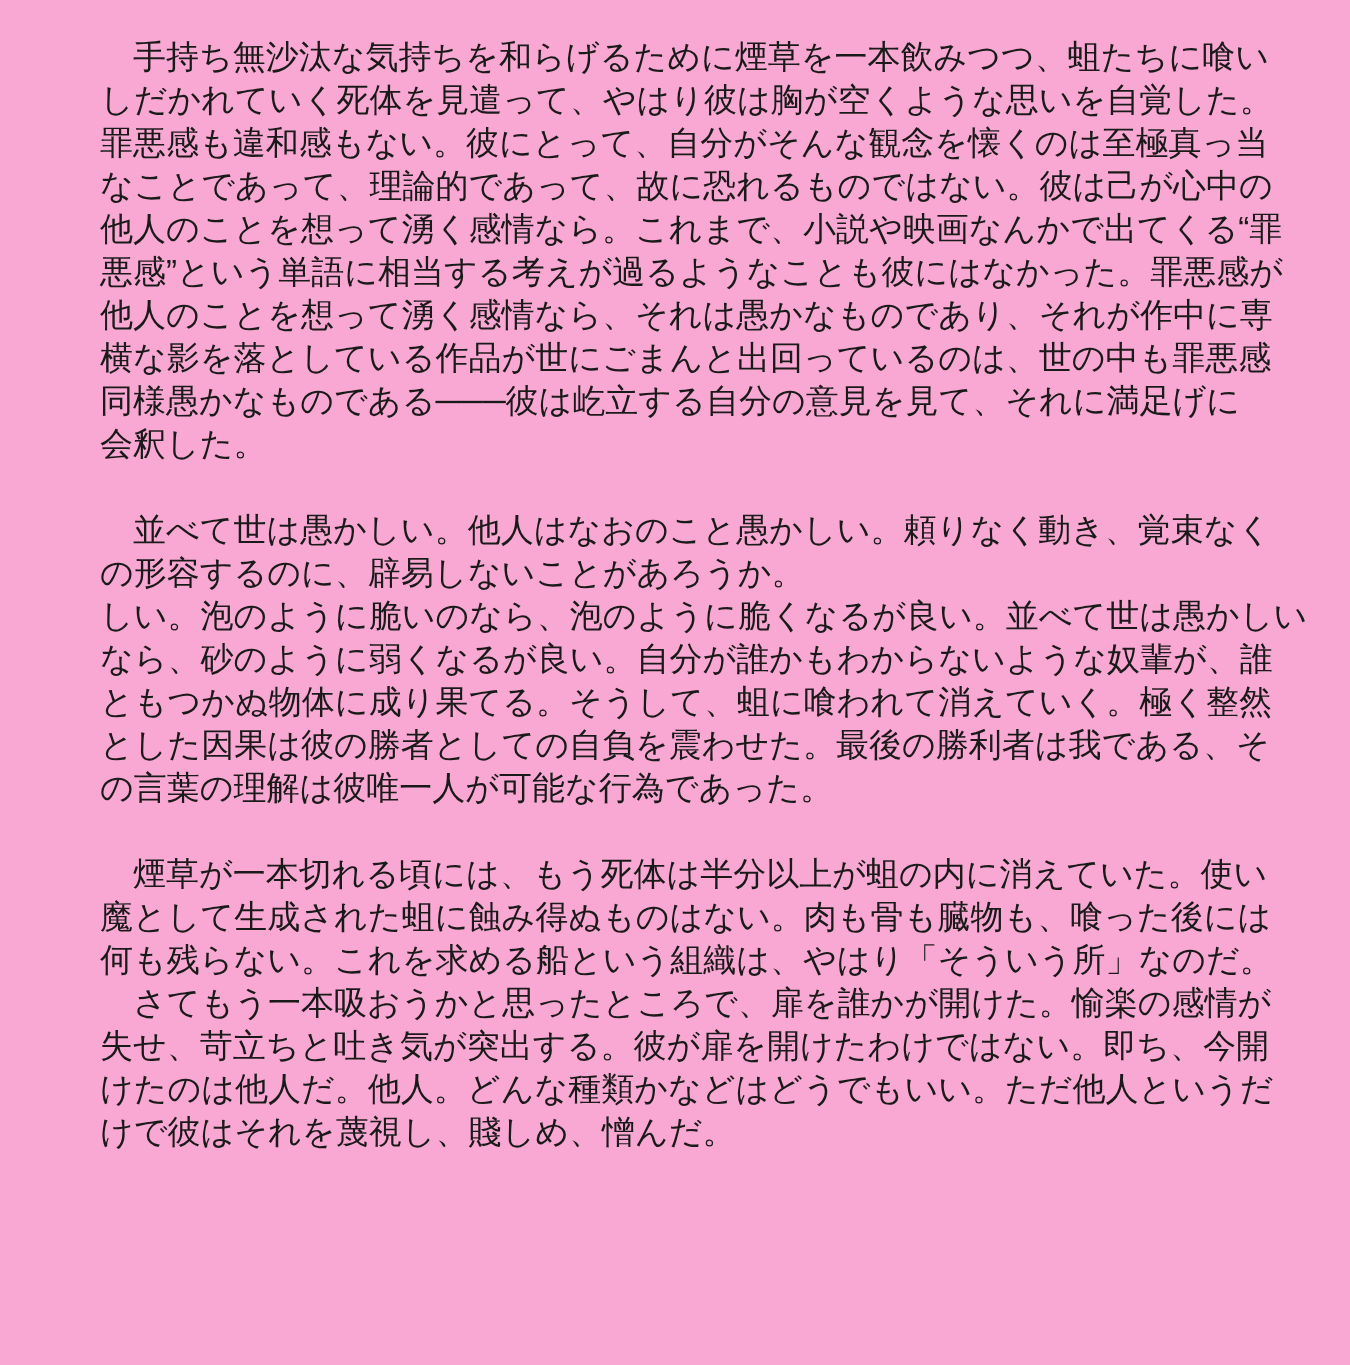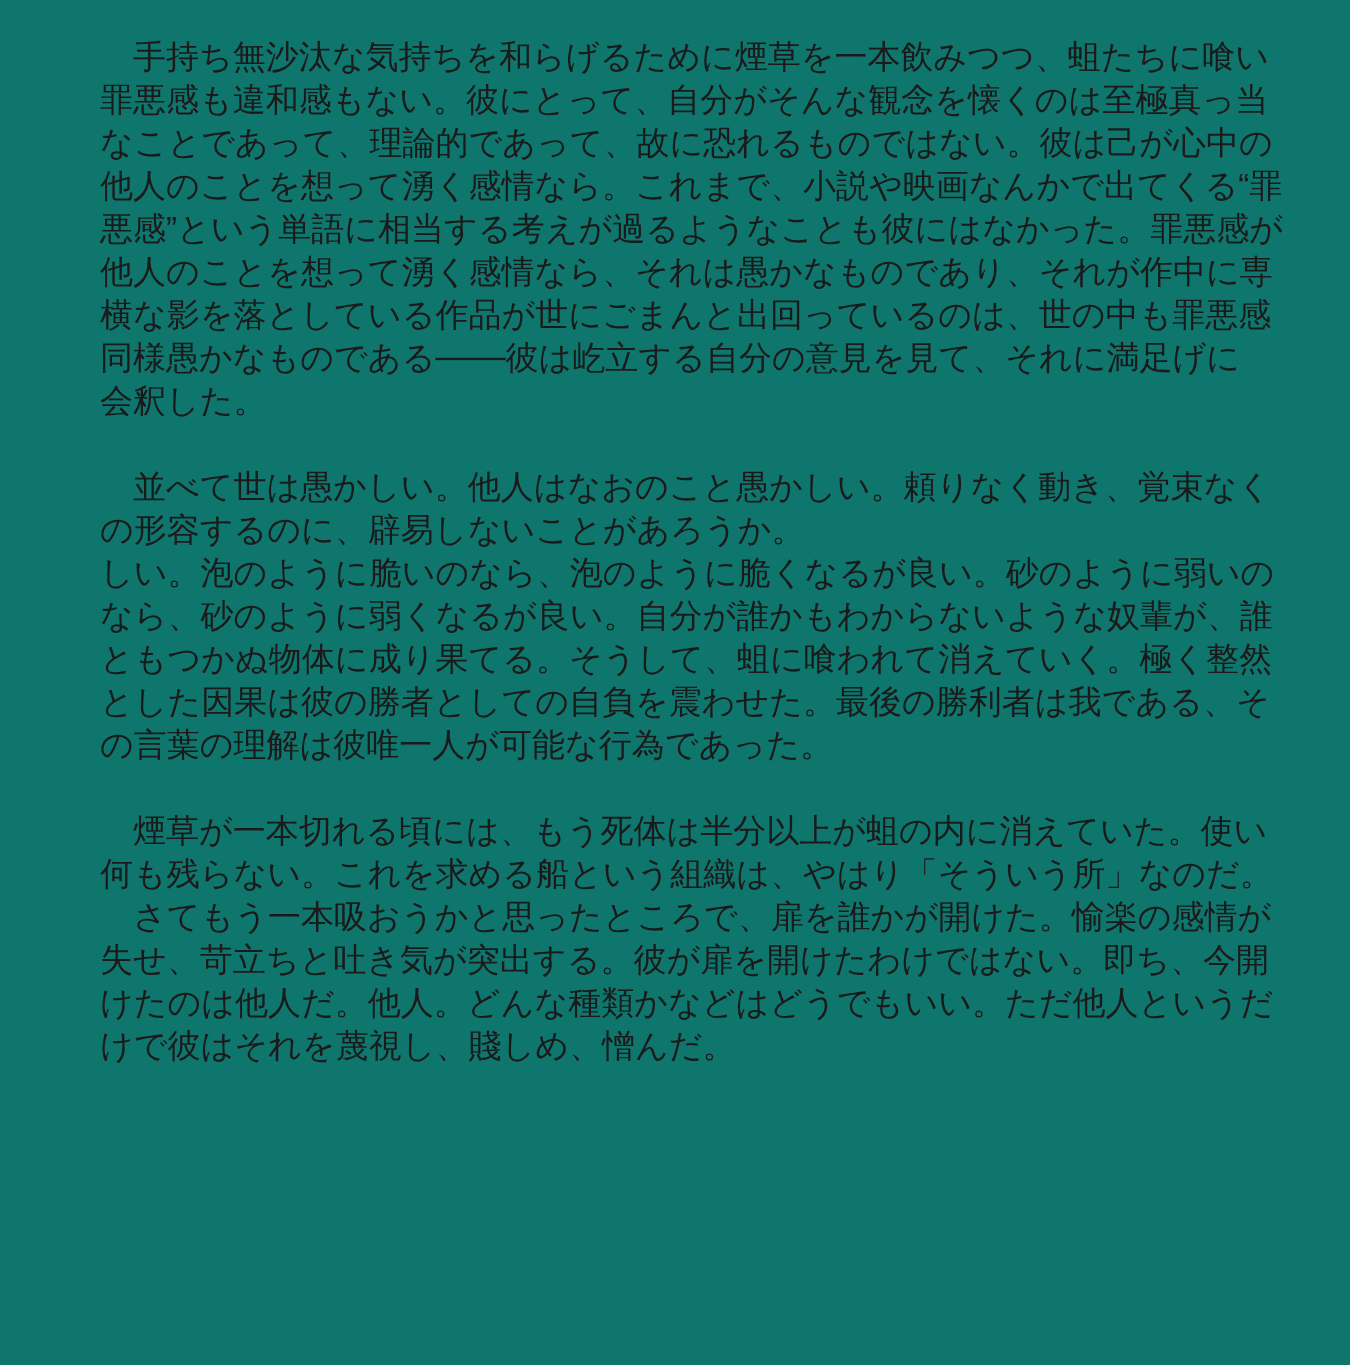--- a/index.html
+++ b/index.html
@@ -11,21 +11,21 @@
     width: 1350px;
     height: 1365px;
     overflow: hidden;
     font-family: "Liberation Sans", sans-serif;
   }
   .page {
     box-sizing: border-box;
     width: 1350px;
     height: 1365px;
     padding: 35px 90px 0 100px;
-    background: #0f766e;
+    background: #f9a8d4;
   }
   .novel-text {
     color: #1a1a1a;
   }
   .text-line {
     font-size: 33px;
     line-height: 43px;
     height: 43px;
     letter-spacing: 0;
     white-space: pre;
@@ -35,44 +35,46 @@
     height: 43px;
   }
 </style>
 </head>
 <body style="background: rgb(255, 255, 255);">
 
 <div class="page">
   <div class="novel-text" id="text-root" style="color: rgb(26, 26, 26);">
       <div class="paragraph">
         <div class="text-line">　手持ち無沙汰な気持ちを和らげるために煙草を一本飲みつつ、蛆たちに喰い</div>
+        <div class="text-line">しだかれていく死体を見遣って、やはり彼は胸が空くような思いを自覚した。</div>
         <div class="text-line">罪悪感も違和感もない。彼にとって、自分がそんな観念を懐くのは至極真っ当</div>
         <div class="text-line">なことであって、理論的であって、故に恐れるものではない。彼は己が心中の</div>
         <div class="text-line">他人のことを想って湧く感情なら。これまで、小説や映画なんかで出てくる“罪</div>
         <div class="text-line">悪感”という単語に相当する考えが過るようなことも彼にはなかった。罪悪感が</div>
         <div class="text-line">他人のことを想って湧く感情なら、それは愚かなものであり、それが作中に専</div>
         <div class="text-line">横な影を落としている作品が世にごまんと出回っているのは、世の中も罪悪感</div>
         <div class="text-line">同様愚かなものである───彼は屹立する自分の意見を見て、それに満足げに</div>
         <div class="text-line">会釈した。</div>
       </div>
       <div class="paragraph-spacer"></div>
       <div class="paragraph">
         <div class="text-line">　並べて世は愚かしい。他人はなおのこと愚かしい。頼りなく動き、覚束なく</div>
         <div class="text-line">の形容するのに、辟易しないことがあろうか。</div>
       </div>
       <div class="paragraph">
-        <div class="text-line">しい。泡のように脆いのなら、泡のように脆くなるが良い。砂のように弱いの</div>
+        <div class="text-line">しい。泡のように脆いのなら、泡のように脆くなるが良い。並べて世は愚かしい</div>
         <div class="text-line">なら、砂のように弱くなるが良い。自分が誰かもわからないような奴輩が、誰</div>
         <div class="text-line">ともつかぬ物体に成り果てる。そうして、蛆に喰われて消えていく。極く整然</div>
         <div class="text-line">とした因果は彼の勝者としての自負を震わせた。最後の勝利者は我である、そ</div>
         <div class="text-line">の言葉の理解は彼唯一人が可能な行為であった。</div>
       </div>
       <div class="paragraph-spacer"></div>
       <div class="paragraph">
         <div class="text-line">　煙草が一本切れる頃には、もう死体は半分以上が蛆の内に消えていた。使い</div>
+        <div class="text-line">魔として生成された蛆に蝕み得ぬものはない。肉も骨も臓物も、喰った後には</div>
         <div class="text-line">何も残らない。これを求める船という組織は、やはり「そういう所」なのだ。</div>
       </div>
       <div class="paragraph">
         <div class="text-line">　さてもう一本吸おうかと思ったところで、扉を誰かが開けた。愉楽の感情が</div>
         <div class="text-line">失せ、苛立ちと吐き気が突出する。彼が扉を開けたわけではない。即ち、今開</div>
         <div class="text-line">けたのは他人だ。他人。どんな種類かなどはどうでもいい。ただ他人というだ</div>
         <div class="text-line">けで彼はそれを蔑視し、賤しめ、憎んだ。</div>
       </div>
     </div>
 </div>

